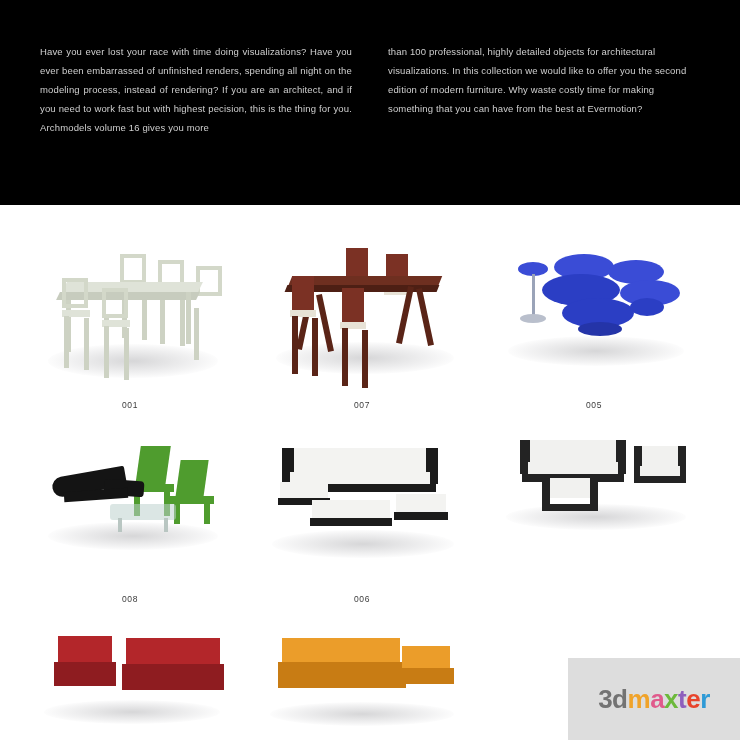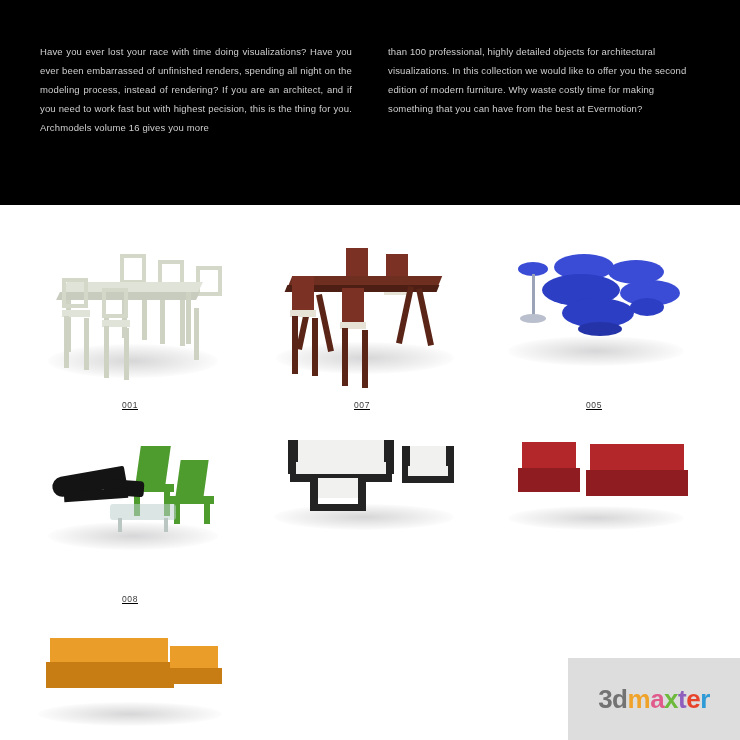--- a/index.html
+++ b/index.html
@@ -56,21 +56,20 @@
     top: 224px; left: 18px;
     width: 706px;
     display: flex;
     flex-wrap: wrap;
   }
   .cell {
     width: 224px;
     margin-right: 8px;
     margin-bottom: 8px;
     position: relative;
-    text-decoration: underline;
   }
   .cell:nth-child(3n) { margin-right: 0; }
   .thumb {
     width: 224px; height: 168px;
     background: #ffffff;
     position: relative;
     overflow: hidden;
   }
   .caption {
     text-align: center;
@@ -269,20 +268,37 @@
         <div class="shape black" style="left:34px;top:54px;width:74px;height:20px;border-radius:10px 2px 2px 10px;transform:rotate(-10deg);"></div>
         <div class="shape black" style="left:86px;top:62px;width:40px;height:16px;border-radius:4px;transform:rotate(4deg);"></div>
         <div class="shape black" style="left:46px;top:72px;width:64px;height:10px;transform:rotate(-4deg);"></div>
         <div class="shape glass" style="left:92px;top:86px;width:66px;height:16px;border-radius:3px;"></div>
         <div class="shape" style="left:100px;top:100px;width:4px;height:14px;background:#b9c6c2;"></div>
         <div class="shape" style="left:146px;top:100px;width:4px;height:14px;background:#b9c6c2;"></div>
       </div>
       <div class="caption">008</div>
     </div>
 
+    <div class="cell">
+      <div class="thumb t006">
+        <div class="shadow" style="left:22px;top:112px;width:182px;height:28px;"></div>
+        <div class="shape white" style="left:40px;top:30px;width:140px;height:26px;border-radius:2px;"></div>
+        <div class="shape dark" style="left:32px;top:30px;width:12px;height:36px;"></div>
+        <div class="shape dark" style="left:176px;top:30px;width:12px;height:36px;"></div>
+        <div class="shape white" style="left:40px;top:54px;width:140px;height:14px;"></div>
+        <div class="shape dark" style="left:36px;top:66px;width:150px;height:8px;"></div>
+        <div class="shape white" style="left:30px;top:64px;width:48px;height:18px;"></div>
+        <div class="shape dark" style="left:28px;top:80px;width:52px;height:7px;"></div>
+        <div class="shape white" style="left:62px;top:82px;width:78px;height:20px;"></div>
+        <div class="shape dark" style="left:60px;top:100px;width:82px;height:8px;"></div>
+        <div class="shape white" style="left:146px;top:76px;width:50px;height:20px;"></div>
+        <div class="shape dark" style="left:144px;top:94px;width:54px;height:8px;"></div>
+      </div>
+      <div class="caption">006</div>
+    </div>
 
     <div class="cell">
       <div class="thumb t007">
         <div class="shadow" style="left:24px;top:86px;width:180px;height:26px;"></div>
         <div class="shape white" style="left:46px;top:22px;width:90px;height:24px;"></div>
         <div class="shape dark" style="left:38px;top:22px;width:10px;height:34px;"></div>
         <div class="shape dark" style="left:134px;top:22px;width:10px;height:34px;"></div>
         <div class="shape white" style="left:46px;top:44px;width:90px;height:14px;"></div>
         <div class="shape dark" style="left:40px;top:56px;width:102px;height:8px;"></div>
         <div class="shape white" style="left:158px;top:28px;width:40px;height:22px;"></div>

